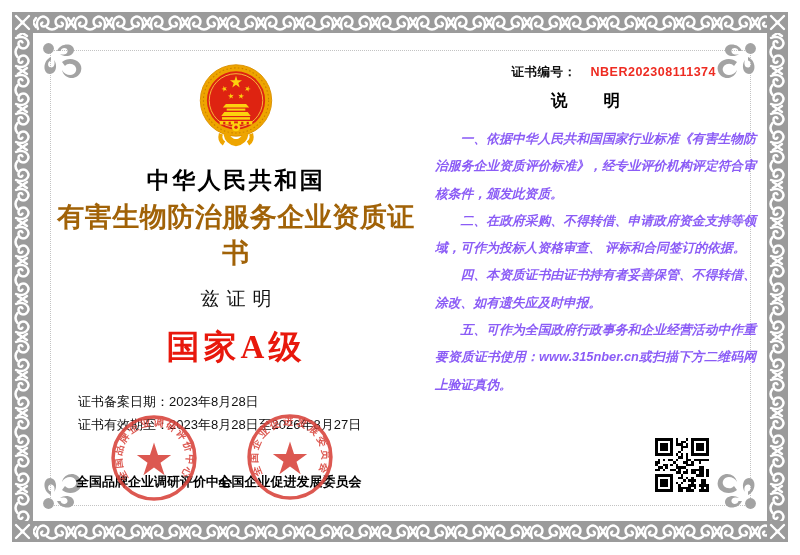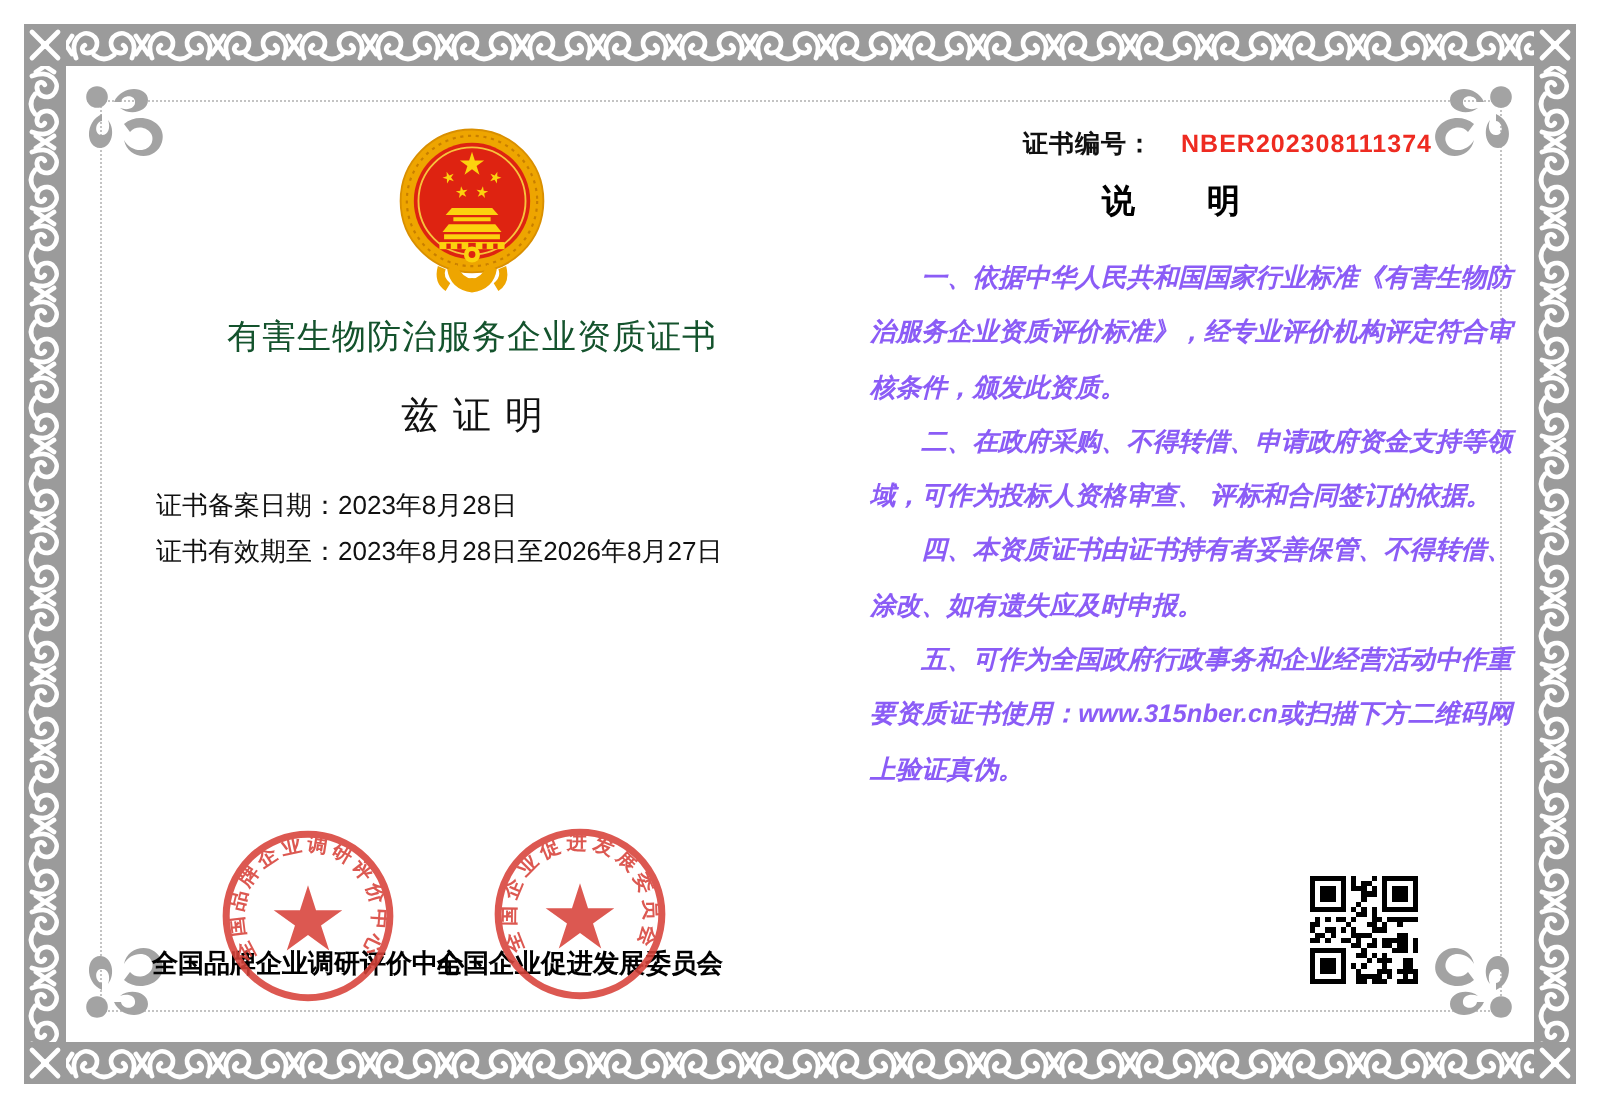--- a/index.html
+++ b/index.html
@@ -21,21 +21,21 @@
 
   .cert-number{
     position:absolute;top:64px;right:84px;z-index:3;
     font-size:12.5px;font-weight:700;letter-spacing:.5px;white-space:nowrap;
   }
   .cert-number .num{color:#ee2b21;margin-left:14px;}
 
   .left-col{position:absolute;left:50px;top:50px;width:372px;text-align:center;z-index:3;}
   .emblem{display:block;margin:14px auto 0;}
   .title1{margin-top:11px;font-size:23px;font-weight:800;letter-spacing:2.5px;color:#000;}
-  .title2{margin-top:3px;font-size:17px;font-weight:400;letter-spacing:.5px;color:#14532d;}
+  .title2{margin-top:3px;font-size:27px;font-weight:700;letter-spacing:.5px;color:#a16207;}
   .certify{margin-top:15px;font-size:19px;font-weight:400;letter-spacing:7px;text-indent:7px;}
   .company{margin-top:21px;font-size:20px;font-weight:800;letter-spacing:1px;}
   .grade{
     margin-top:13px;font-family:"Liberation Serif",serif;font-size:33px;font-weight:800;
     color:#e8180c;letter-spacing:4px;
   }
   .dates{margin:21px 0 0 28px;text-align:left;font-size:13px;font-weight:400;line-height:22.5px;}
   .dates .date-line{white-space:nowrap;}
 
   .right-col{position:absolute;left:435px;top:50px;width:321px;z-index:3;}
@@ -159,22 +159,24 @@
       </g>
       <circle cx="50" cy="81.5" r="5.2" fill="#fcd20e"></circle>
       <circle cx="50" cy="81.5" r="2.2" fill="#de2311"></circle>
       <g fill="#eea500">
         <path d="M34,91 Q36,104 50,106 Q64,104 66,91 L60,88 Q56,97 50,97 Q44,97 40,88 Z"></path>
         <circle cx="50" cy="100" r="3.4"></circle>
         <path d="M28,89 q-3,11 5,16 l3,-5 q-5,-4 -3,-9 Z"></path>
         <path d="M72,89 q3,11 -5,16 l-3,-5 q5,-4 3,-9 Z"></path>
       </g>
     </svg>
+    <div class="title1">中华人民共和国</div>
     <div class="title2">有害生物防治服务企业资质证书</div>
     <div class="certify">兹证明</div>
+    <div class="grade">国家A级</div>
     <div class="dates">
       <div class="date-line">
         <span>证书备案日期：</span><span>2023年8月28日</span>
       </div>
       <div class="date-line">
         <span>证书有效期至：</span><span>2023年8月28日至2026年8月27日</span>
       </div>
     </div>
   </div>
 

